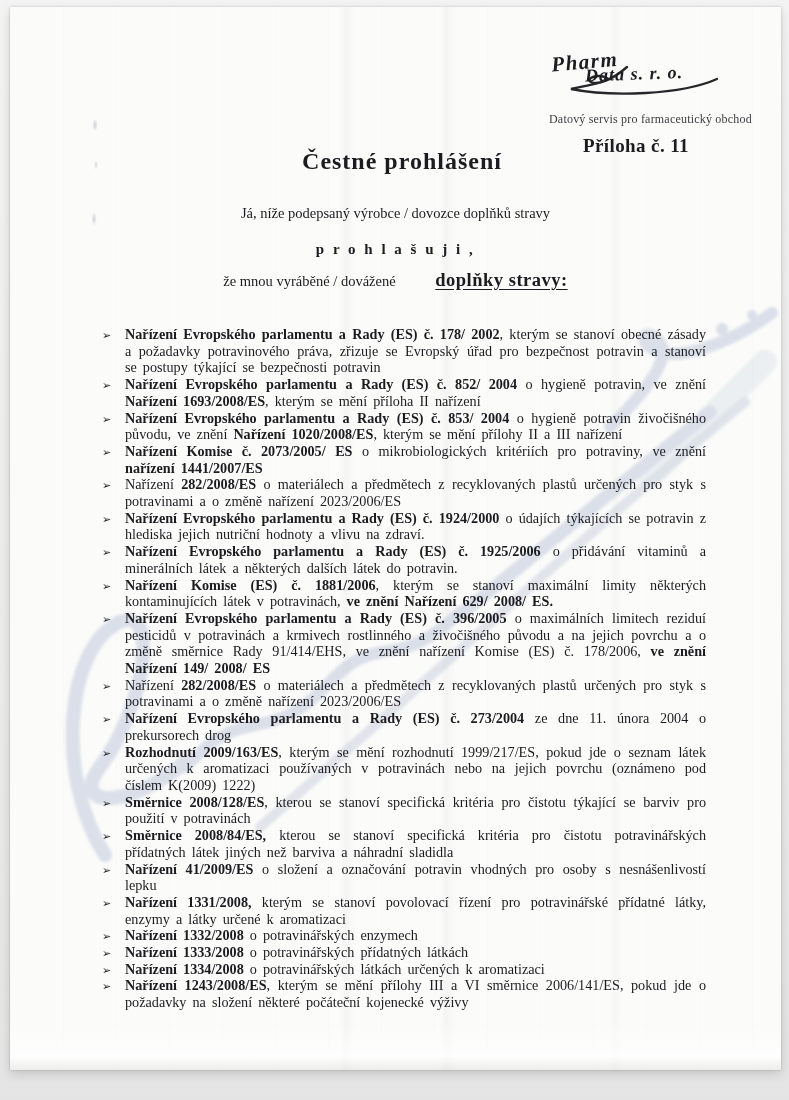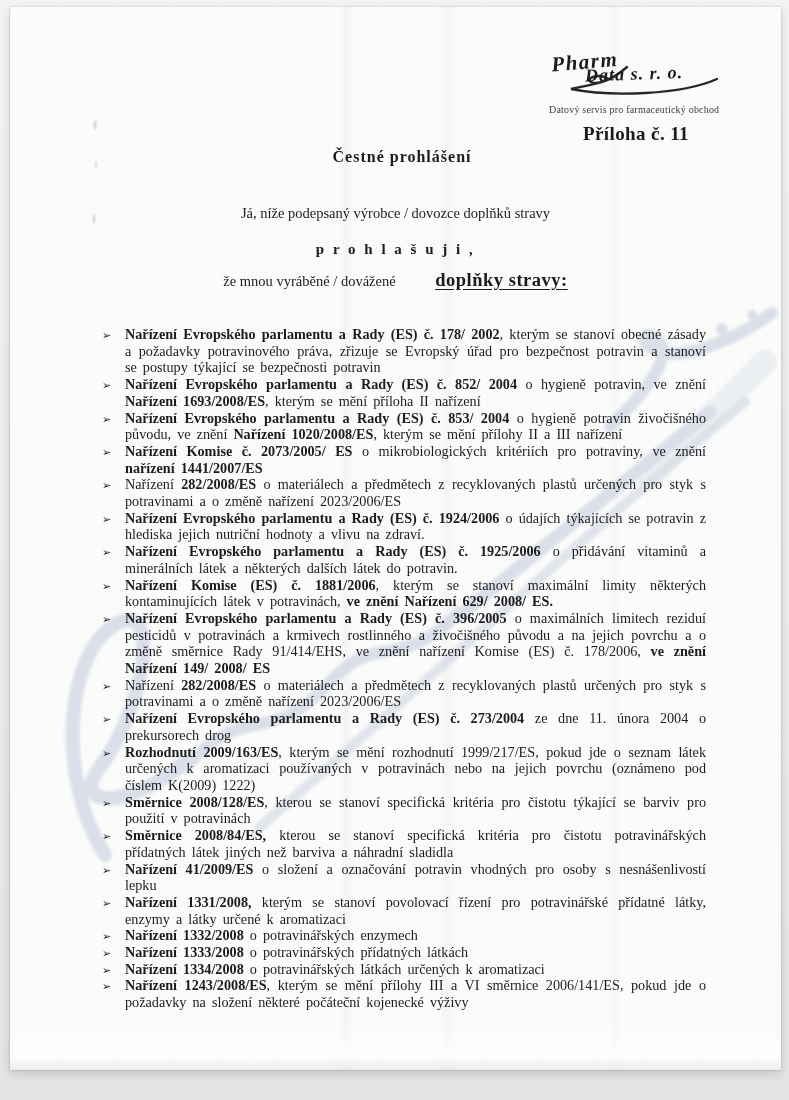--- a/index.html
+++ b/index.html
@@ -59,31 +59,32 @@
   .logo-swoosh{position:absolute;left:-6px;top:0;width:184px;height:56px;}
   .logo-line1{
     display:block;font-style:italic;font-weight:bold;font-size:21px;
     letter-spacing:1.5px;transform:rotate(-5deg);margin-left:4px;
   }
   .logo-line2{
     display:block;font-style:italic;font-weight:bold;font-size:18px;
     letter-spacing:1px;transform:rotate(-2deg);margin:-7px 0 0 38px;
   }
   .tagline{
-    font-size:10px;color:#3d3d42;letter-spacing:.2px;white-space:nowrap;
-    margin:5px 0 0 2px;
+    font-size:12px;color:#3d3d42;letter-spacing:.2px;white-space:nowrap;
+    margin:13px 0 0 2px;
+    text-align:center;
   }
   .attachment{
     font-weight:bold;font-size:19px;text-align:center;margin-top:8px;letter-spacing:.4px;
   }
 
   
   .doc-title{
     position:absolute;top:141px;left:13px;right:0;text-align:center;
-    font-size:16px;font-weight:bold;letter-spacing:1px;
+    font-size:24px;font-weight:bold;letter-spacing:1px;
   }
   .intro-1{position:absolute;top:198px;left:0;right:0;text-align:center;font-size:14.5px;}
   .intro-1 .b{font-weight:normal;}
   .declaration{
     position:absolute;top:234px;left:0;right:0;text-align:center;
     font-size:15px;font-weight:bold;letter-spacing:2.5px;
   }
   .subject{position:absolute;top:263px;left:0;right:0;text-align:center;font-size:14.5px;}
   .subject .big{
     font-weight:bold;font-size:18.5px;text-decoration:underline;
@@ -145,21 +146,21 @@
 
       <div class="subject"><span>že mnou vyráběné / dovážené </span><span class="big">doplňky stravy:</span></div>
 
 
       <div class="reg-list">
           <div class="item"><span class="marker">➢</span><span><span class="b">Nařízení Evropského parlamentu a Rady (ES) č. 178/ 2002</span><span>, kterým se stanoví obecné zásady a požadavky potravinového práva, zřizuje se Evropský úřad pro bezpečnost potravin a stanoví se postupy týkající se bezpečnosti potravin</span></span></div>
           <div class="item"><span class="marker">➢</span><span><span class="b">Nařízení Evropského parlamentu a Rady (ES) č. 852/ 2004</span><span> o hygieně potravin, ve znění </span><span class="b">Nařízení 1693/2008/ES</span><span>, kterým se mění příloha II nařízení</span></span></div>
           <div class="item"><span class="marker">➢</span><span><span class="b">Nařízení Evropského parlamentu a Rady (ES) č. 853/ 2004</span><span> o hygieně potravin živočišného původu, ve znění </span><span class="b">Nařízení 1020/2008/ES</span><span>, kterým se mění přílohy II a III nařízení</span></span></div>
           <div class="item"><span class="marker">➢</span><span><span class="b">Nařízení Komise č. 2073/2005/ ES</span><span> o mikrobiologických kritériích pro potraviny, ve znění </span><span class="b">nařízení 1441/2007/ES</span></span></div>
           <div class="item"><span class="marker">➢</span><span><span>Nařízení </span><span class="b">282/2008/ES</span><span> o materiálech a předmětech z recyklovaných plastů určených pro styk s potravinami a o změně nařízení 2023/2006/ES</span></span></div>
-          <div class="item"><span class="marker">➢</span><span><span class="b">Nařízení Evropského parlamentu a Rady (ES) č. 1924/2006</span><span>  o údajích týkajících se potravin z hlediska jejich nutriční hodnoty a vlivu na zdraví.</span></span></div>
+          <div class="item"><span class="marker">➢</span><span><span class="b">Nařízení Evropského parlamentu a Rady (ES) č. 1924/2000</span><span>  o údajích týkajících se potravin z hlediska jejich nutriční hodnoty a vlivu na zdraví.</span></span></div>
           <div class="item"><span class="marker">➢</span><span><span class="b">Nařízení Evropského parlamentu a Rady (ES) č. 1925/2006</span><span>  o přidávání vitaminů a minerálních látek a některých dalších látek do potravin.</span></span></div>
           <div class="item"><span class="marker">➢</span><span><span class="b">Nařízení Komise (ES) č. 1881/2006</span><span>, kterým se stanoví maximální limity některých kontaminujících látek v potravinách, </span><span class="b">ve znění Nařízení 629/ 2008/ ES.</span></span></div>
           <div class="item"><span class="marker">➢</span><span><span class="b">Nařízení Evropského parlamentu a Rady (ES) č. 396/2005</span><span> o maximálních limitech reziduí pesticidů v potravinách a krmivech rostlinného a živočišného původu a na jejich povrchu a o změně směrnice Rady 91/414/EHS, ve znění nařízení Komise (ES) č. 178/2006, </span><span class="b">ve znění Nařízení 149/ 2008/ ES</span></span></div>
           <div class="item"><span class="marker">➢</span><span><span>Nařízení </span><span class="b">282/2008/ES</span><span> o materiálech a předmětech z recyklovaných plastů určených pro styk s potravinami a o změně nařízení 2023/2006/ES</span></span></div>
           <div class="item"><span class="marker">➢</span><span><span class="b">Nařízení Evropského parlamentu a Rady (ES) č. 273/2004</span><span> ze dne 11. února 2004 o prekursorech drog</span></span></div>
           <div class="item"><span class="marker">➢</span><span><span class="b">Rozhodnutí 2009/163/ES</span><span>, kterým se mění rozhodnutí 1999/217/ES, pokud jde o seznam látek určených k aromatizaci používaných v potravinách nebo na jejich povrchu (oznámeno pod číslem K(2009) 1222)</span></span></div>
           <div class="item"><span class="marker">➢</span><span><span class="b">Směrnice 2008/128/ES</span><span>, kterou se stanoví specifická kritéria pro čistotu týkající se barviv pro použití v potravinách</span></span></div>
           <div class="item"><span class="marker">➢</span><span><span class="b">Směrnice 2008/84/ES,</span><span> kterou se stanoví specifická kritéria pro čistotu potravinářských přídatných látek jiných než barviva a náhradní sladidla</span></span></div>
           <div class="item"><span class="marker">➢</span><span><span class="b">Nařízení 41/2009/ES</span><span> o složení a označování potravin vhodných pro osoby s nesnášenlivostí lepku</span></span></div>
           <div class="item"><span class="marker">➢</span><span><span class="b">Nařízení 1331/2008,</span><span> kterým se stanoví povolovací řízení pro potravinářské přídatné látky, enzymy a látky určené k aromatizaci</span></span></div>

